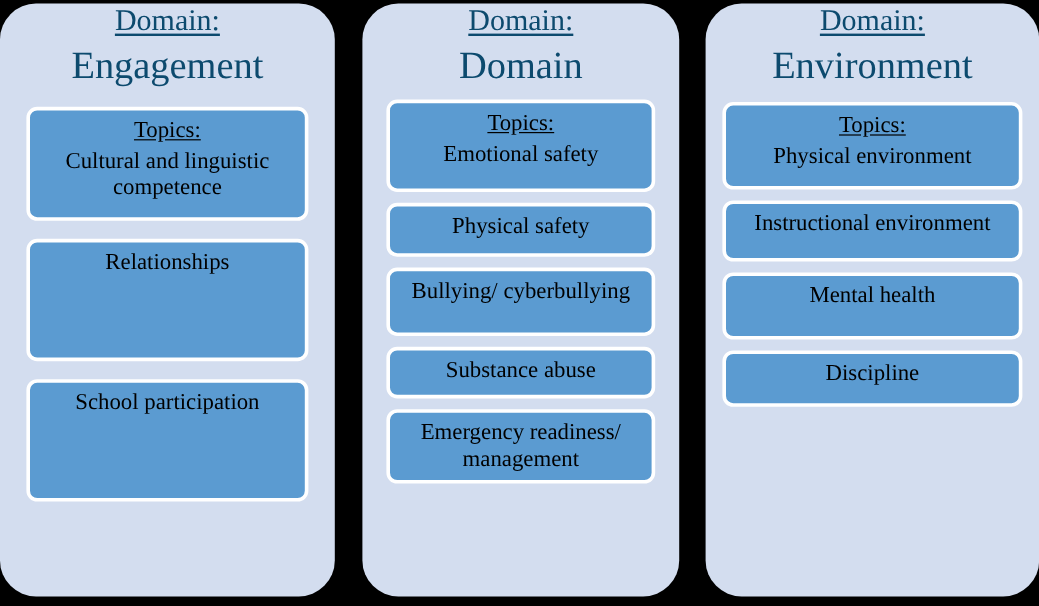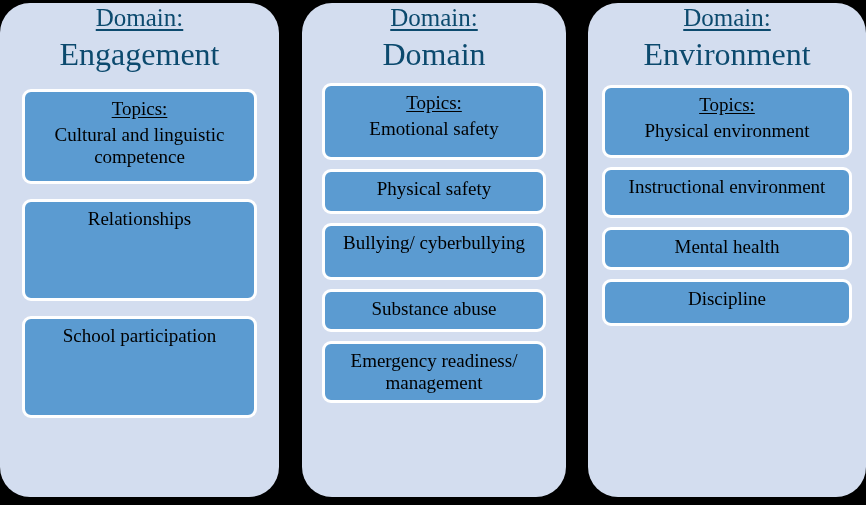--- a/index.html
+++ b/index.html
@@ -93,21 +93,21 @@
 
   .panel-2 .topic-box.t0 { height: 77px; }
   .panel-2 .topic-box.t1 { height: 45px; }
   .panel-2 .topic-box.t2 { height: 57px; }
   .panel-2 .topic-box.t3 { height: 43px; }
   .panel-2 .topic-box.t4 { height: 62px; }
 
   .panel-3 .topic-box.t0 { height: 73px; }
   .panel-3 .topic-box.t1 { height: 51px; }
   .panel-3 .topic-box.t2 { height: 45px; }
-  .panel-3 .topic-box.t3 { height: 43px; }
+  .panel-3 .topic-box.t3 { height: 56px; }
   .panel-3 .topic-box.t4 { height: 47px; }
 
   .topics-label {
     display: block;
     text-decoration: underline;
     text-underline-offset: 2px;
     font-size: 19px;
     margin-bottom: 4px;
   }
   .topic-text { display: block; }

